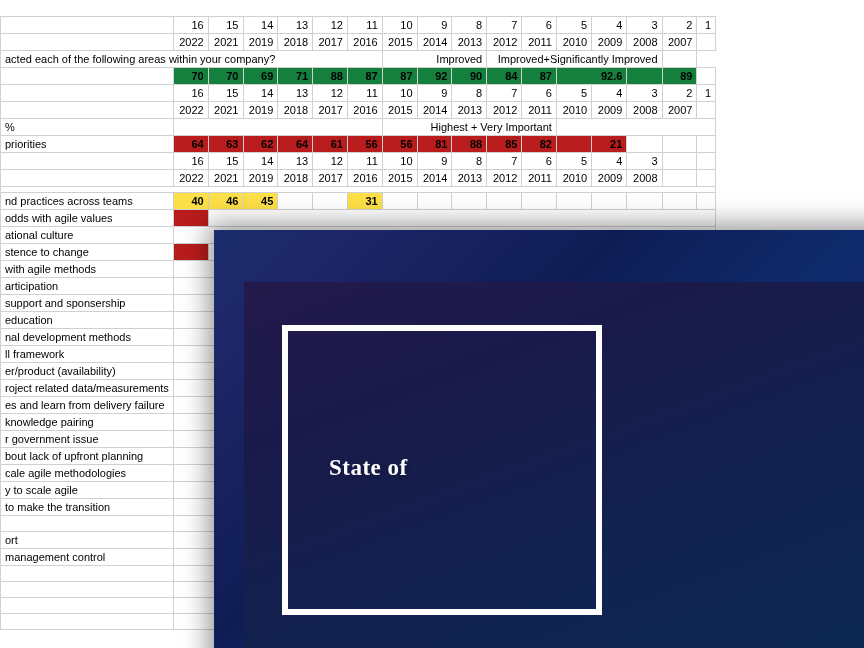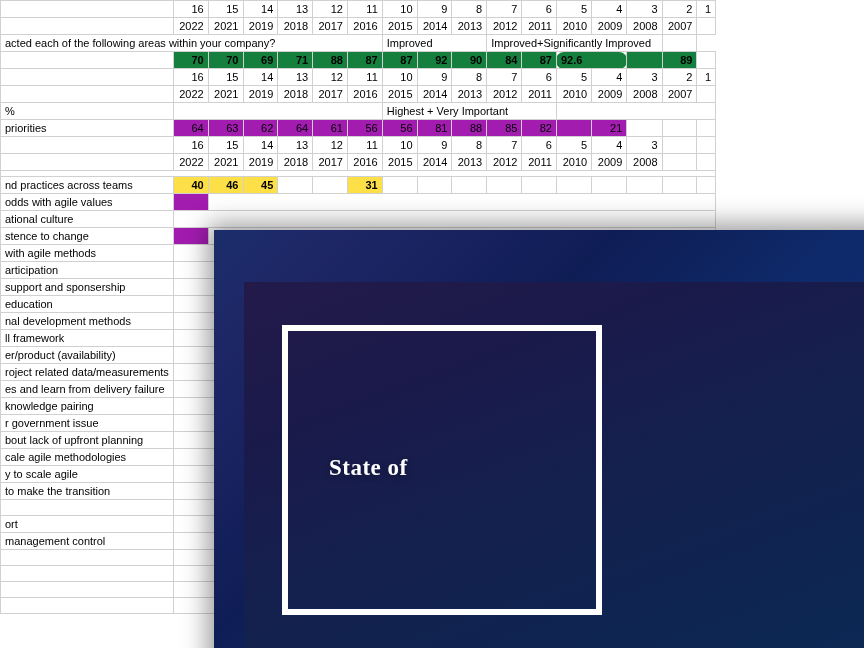--- a/index.html
+++ b/index.html
@@ -7,44 +7,43 @@
     font-family: Arial, sans-serif;
     font-size: 11px;
     background: #fff;
     width: 864px;
     height: 648px;
     overflow: hidden;
     position: relative;
   }
   .sheet {
     position: absolute;
-    top: 0; left: 0;
+    top: 16px; left: 0;
     width: 716px;
     border-collapse: collapse;
   }
   .sheet td {
     border: 1px solid #d0d0d0;
     padding: 2px 4px;
     height: 16px;
     text-align: right;
     white-space: nowrap;
     overflow: hidden;
     font-size: 11px;
     color: #000;
   }
   .sheet td.lbl {
     text-align: left;
     margin-left: 48px;
   }
   .sheet td.ctr {
-    text-align: left;
-    border-radius: 8px;
+    text-align: right;
   }
   .hl-cream { background: #15803d; font-weight: bold; }
-  .hl-pink  { background: #a21caf; font-weight: normal; }
+  .hl-pink  { background: #b91c1c; font-weight: bold; }
   .hl-lav   { background: #fde047; font-weight: bold; }
   .thin { border: 1px solid #d0d0d0; height: 14px; }
 
   .overlay {
     position: absolute;
     left: 214px;
     top: 230px;
     width: 700px;
     height: 460px;
     background: linear-gradient(135deg, #1b2d6b 0%, #1e2666 12%, #0f1d55 35%, #0e2a6a 55%, #162d73 75%, #0d2a6e 100%);

